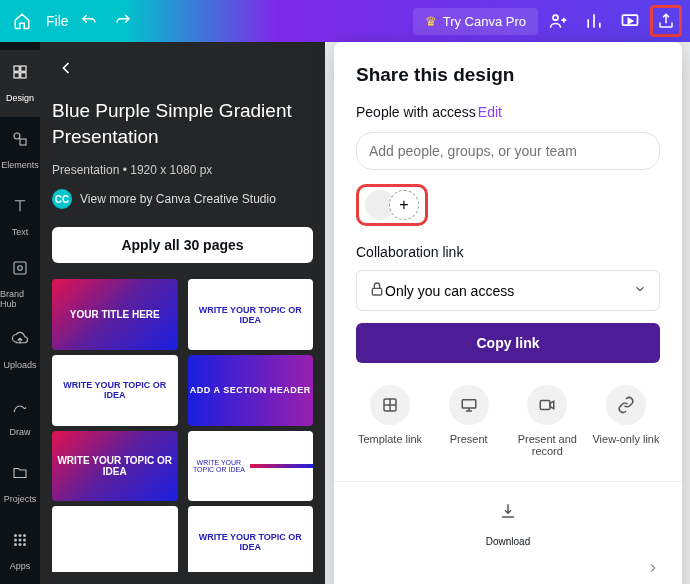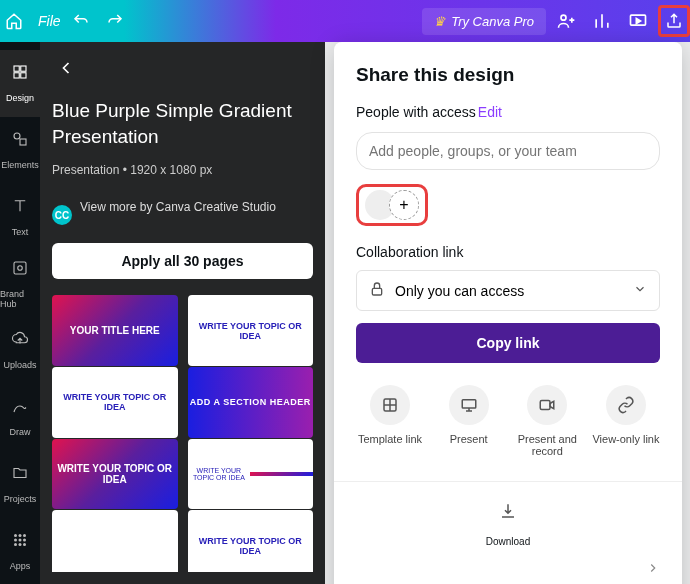--- a/index.html
+++ b/index.html
@@ -1,18 +1,18 @@
 <!DOCTYPE html>
 <html><head>
 <meta charset="utf-8">
 <style>
 * { margin: 0; padding: 0; box-sizing: border-box; font-family: -apple-system, BlinkMacSystemFont, 'Segoe UI', sans-serif; }
 body { width: 690px; height: 584px; overflow: hidden; background: #fff; }
 
-.topbar { height: 42px; background: linear-gradient(90deg, #00c4cc 0%, #00c4cc 18%, #7d2ae8 40%, #5940ec 100%); display: flex; align-items: center; padding: 0 0; color: #fff; font-style: italic; }
+.topbar { height: 42px; background: linear-gradient(90deg, #00c4cc 0%, #00c4cc 18%, #7d2ae8 40%, #5940ec 100%); display: flex; align-items: center; padding: 0 8px; color: #fff; }
 .topbar .home { width: 28px; height: 28px; display: flex; align-items: center; justify-content: center; cursor: pointer; }
 .topbar .file { margin-left: 10px; font-size: 14px; cursor: pointer; }
 .topbar .undo, .topbar .redo { width: 28px; height: 28px; display: flex; align-items: center; justify-content: center; margin-left: 6px; cursor: pointer; }
 .topbar .spacer { flex: 1; }
 .topbar .try-pro { background: rgba(255,255,255,0.12); padding: 6px 12px; border-radius: 4px; font-size: 13px; cursor: pointer; display: flex; align-items: center; gap: 6px; }
 .topbar .crown { color: #ffd24a; }
 .topbar .tbicon { width: 32px; height: 32px; display: flex; align-items: center; justify-content: center; margin-left: 4px; cursor: pointer; }
 .share-btn { border: 3px solid #e83e3e; border-radius: 4px; padding: 2px; }
 
 .main { display: flex; height: 542px; }
@@ -20,40 +20,40 @@
 .sidenav { width: 40px; background: #0d1216; display: flex; flex-direction: column; align-items: center; padding-top: 8px; }
 .sidenav .nitem { width: 40px; height: 67px; display: flex; flex-direction: column; align-items: center; justify-content: center; gap: 12px; cursor: pointer; color: #bbb; }
 .sidenav .nitem.active { background: #252627; color: #fff; }
 .sidenav .nitem .lbl { font-size: 9px; }
 
 .panel { width: 285px; background: #252627; color: #fff; padding: 12px; position: relative; display: flex; flex-direction: column; }
 .panel .back { width: 28px; height: 28px; display: flex; align-items: center; justify-content: center; cursor: pointer; margin-bottom: 16px; }
 .panel .title { font-size: 19px; font-weight: 400; line-height: 1.35; margin-bottom: 14px; }
 .panel .meta { font-size: 12px; color: #ccc; margin-bottom: 12px; }
 .panel .byline { display: flex; align-items: center; gap: 8px; font-size: 12px; color: #ddd; margin-bottom: 18px; }
-.panel .byline .avatar { width: 20px; height: 20px; border-radius: 50%; background: #00c4cc; display: flex; align-items: center; justify-content: center; font-size: 10px; font-weight: 700; color: #fff; margin-top: 16px; }
+.panel .byline .avatar { width: 20px; height: 20px; border-radius: 50%; background: #00c4cc; display: flex; align-items: center; justify-content: center; font-size: 10px; font-weight: 700; color: #fff; }
 .panel .applybtn { background: #fff; color: #0d1216; border: none; border-radius: 6px; padding: 10px; font-weight: 700; font-size: 14px; cursor: pointer; margin-bottom: 16px; }
 .panel .thumbs { display: grid; grid-template-columns: 1fr 1fr; gap: 10px; overflow-y: auto; flex: 1; }
 .panel .thumb { aspect-ratio: 16/9; border-radius: 4px; background: #fff; cursor: pointer; display: flex; align-items: center; justify-content: center; flex-direction: column; font-size: 8px; color: #333; text-align: center; overflow: hidden; }
 .thumb.grad { background: linear-gradient(135deg, #e0134f 0%, #5a1f9e 50%, #1a1ee0 100%); color: #fff; font-weight: 700; font-size: 10px; }
 .thumb.grad2 { background: linear-gradient(90deg, #1a1ee0 0%, #9a1fae 100%); color: #fff; font-weight: 700; font-size: 9px; letter-spacing: 0.5px; }
 .thumb.white { background: #fff; color: #2820b8; font-weight: 700; font-size: 9px; }
 .thumb.split { display: flex; flex-direction: row; padding: 0; }
 .thumb.split .half { flex: 1; display: flex; align-items: center; justify-content: center; font-size: 7px; padding: 2px; }
 
 .sharepanel { position: absolute; top: 42px; right: 8px; width: 348px; background: #fff; border-radius: 8px; box-shadow: 0 4px 24px rgba(0,0,0,0.2); padding: 22px; z-index: 10; }
 .sharepanel h2 { font-size: 19px; font-weight: 700; margin-bottom: 18px; color: #0d1216; }
 .sharepanel .row { display: flex; align-items: center; gap: 2px; font-size: 14px; color: #0d1216; margin-bottom: 12px; }
 .sharepanel .editlink { color: #8b3dff; cursor: pointer; }
 .sharepanel .addinput { width: 100%; border: 1px solid #e2e2e2; border-radius: 16px; padding: 10px 12px; font-size: 14px; margin-bottom: 14px; }
 .sharepanel .avatar-add { display: flex; align-items: center; gap: -4px; margin-bottom: 18px; border: 3px solid #e83e3e; border-radius: 10px; width: fit-content; padding: 3px 6px; }
 .sharepanel .avatar-add .av { width: 30px; height: 30px; border-radius: 50%; background: #eee; }
 .sharepanel .avatar-add .plus { width: 30px; height: 30px; border-radius: 50%; border: 1px dashed #999; display: flex; align-items: center; justify-content: center; cursor: pointer; margin-left: -6px; background: #fff; font-size: 16px; }
 .sharepanel .section-lbl { font-size: 14px; color: #0d1216; margin-bottom: 10px; }
-.sharepanel .accessdd { width: 100%; border: 1px solid #e2e2e2; border-radius: 6px; padding: 10px 12px; font-size: 14px; display: flex; align-items: center; gap: 10px; cursor: pointer; margin-bottom: 12px; }
+.sharepanel .accessdd { width: 100%; border: 1px solid #e2e2e2; border-radius: 6px; padding: 10px 12px; font-size: 14px; display: flex; align-items: center; cursor: pointer; margin-bottom: 12px; }
 .sharepanel .accessdd .chev { margin-left: auto; }
 .sharepanel .copylink { width: 100%; background: #4c1d95; color: #fff; border: none; border-radius: 6px; padding: 12px; font-weight: 700; font-size: 14px; cursor: pointer; margin-bottom: 22px; }
 .sharepanel .opts { display: flex; justify-content: space-between; margin-bottom: 24px; }
 .sharepanel .opt { display: flex; flex-direction: column; align-items: center; gap: 8px; cursor: pointer; font-size: 11px; color: #444; text-align: center; width: 68px; }
 .sharepanel .opt .circ { width: 40px; height: 40px; border-radius: 50%; background: #f1f1f1; display: flex; align-items: center; justify-content: center; }
 .sharepanel hr { border: none; border-top: 1px solid #eee; margin: 0 -22px 8px; }
 .sharepanel .menuitem { display: flex; align-items: center; gap: 14px; padding: 12px 0; font-size: 10px; cursor: pointer; color: #0d1216; flex-direction: column; }
 .sharepanel .menuitem .rchev { margin-left: auto; color: #888; }
 
 .canvas { flex: 1; background: #ecedee; }

